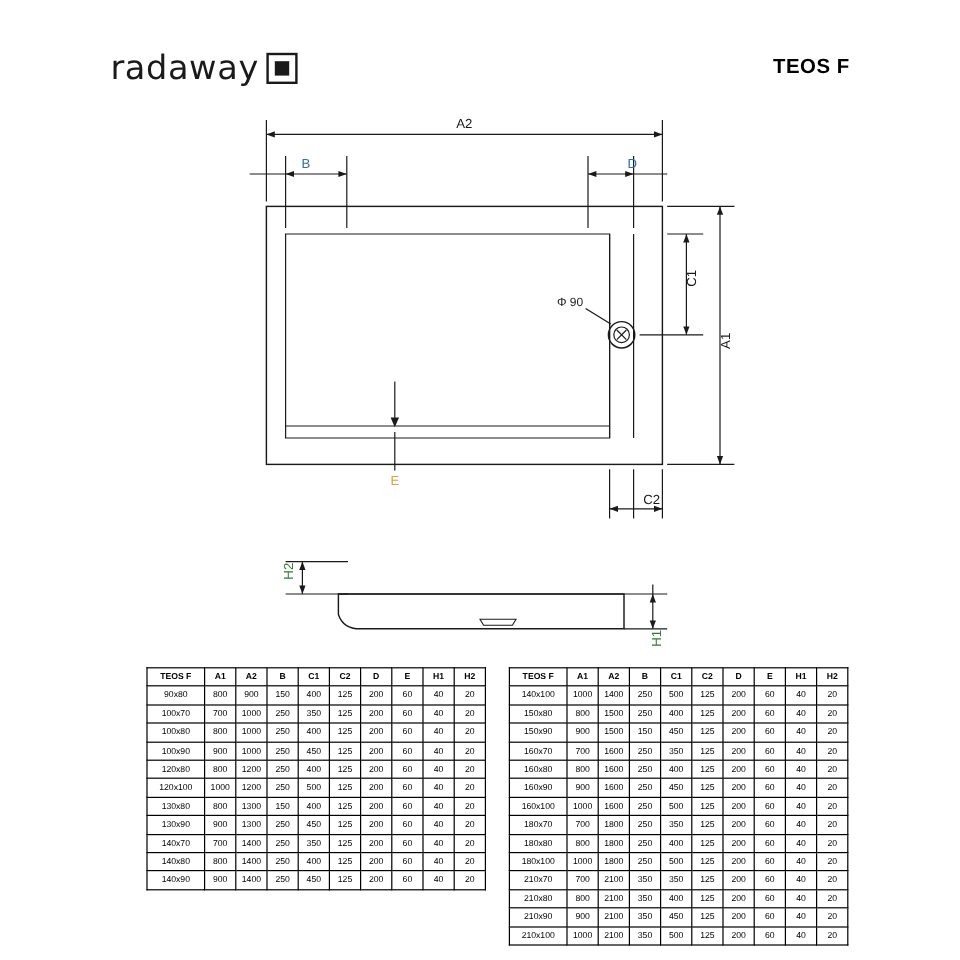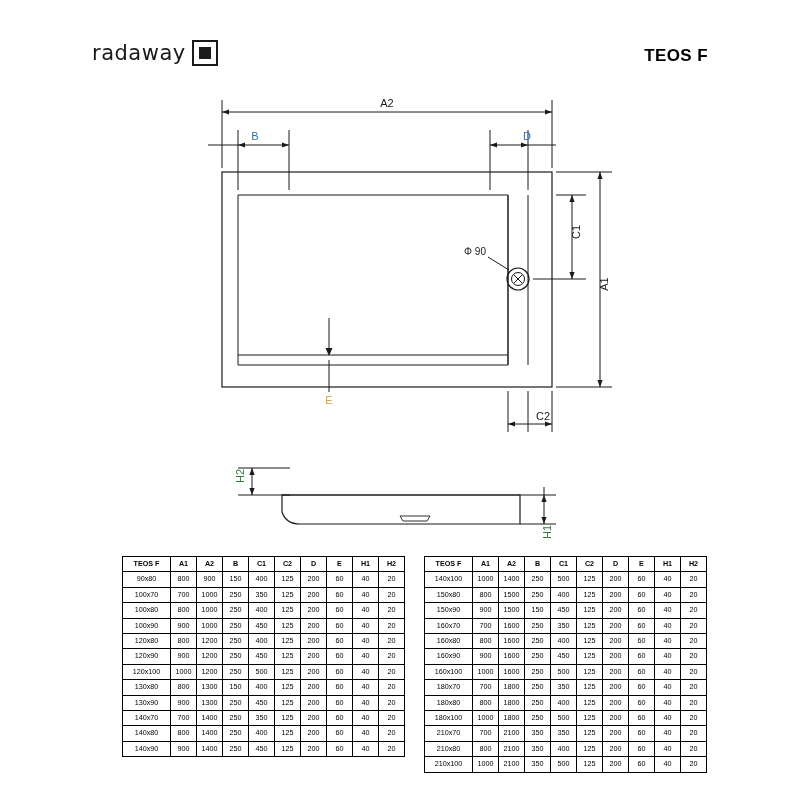--- a/index.html
+++ b/index.html
@@ -25,21 +25,21 @@
   .brand {
     position: absolute;
     left: 92px;
     top: 40px;
     display: flex;
     align-items: center;
     gap: 6px;
   }
   .brand-word {
     font-family: "DejaVu Sans", sans-serif;
-    font-size: 21px;
+    font-size: 28px;
     letter-spacing: 0.5px;
     color: #1a1a1a;
     font-weight: 400;
   }
   .brand-mark {
     width: 26px;
     height: 26px;
     border: 2px solid #1a1a1a;
     box-sizing: border-box;
     position: relative;
@@ -292,32 +292,20 @@
               <td class="c">1200</td>
               <td class="c">250</td>
               <td class="c">400</td>
               <td class="c">125</td>
               <td class="c">200</td>
               <td class="c">60</td>
               <td class="c">40</td>
               <td class="c">20</td>
             </tr>
             <tr>
-              <td class="name">120x90</td>
-              <td class="c">900</td>
-              <td class="c">1200</td>
-              <td class="c">250</td>
-              <td class="c">450</td>
-              <td class="c">125</td>
-              <td class="c">200</td>
-              <td class="c">60</td>
-              <td class="c">40</td>
-              <td class="c">20</td>
-            </tr>
-            <tr>
               <td class="name">120x100</td>
               <td class="c">1000</td>
               <td class="c">1200</td>
               <td class="c">250</td>
               <td class="c">500</td>
               <td class="c">125</td>
               <td class="c">200</td>
               <td class="c">60</td>
               <td class="c">40</td>
               <td class="c">20</td>
@@ -541,20 +529,32 @@
               <td class="c">2100</td>
               <td class="c">350</td>
               <td class="c">400</td>
               <td class="c">125</td>
               <td class="c">200</td>
               <td class="c">60</td>
               <td class="c">40</td>
               <td class="c">20</td>
             </tr>
             <tr>
+              <td class="name">210x90</td>
+              <td class="c">900</td>
+              <td class="c">2100</td>
+              <td class="c">350</td>
+              <td class="c">450</td>
+              <td class="c">125</td>
+              <td class="c">200</td>
+              <td class="c">60</td>
+              <td class="c">40</td>
+              <td class="c">20</td>
+            </tr>
+            <tr>
               <td class="name">210x100</td>
               <td class="c">1000</td>
               <td class="c">2100</td>
               <td class="c">350</td>
               <td class="c">500</td>
               <td class="c">125</td>
               <td class="c">200</td>
               <td class="c">60</td>
               <td class="c">40</td>
               <td class="c">20</td>

